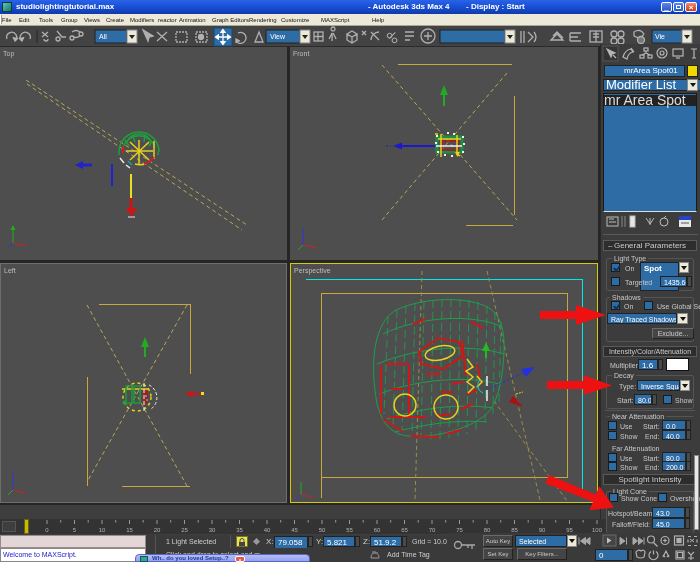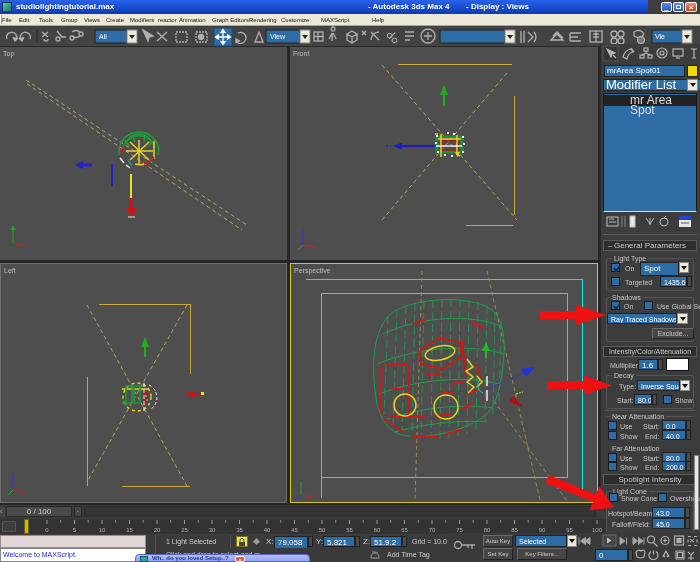--- a/index.html
+++ b/index.html
@@ -21,26 +21,26 @@
   .ddarrow::after { content:""; position:absolute; left:50%; top:50%; margin:-2px 0 0 -3px;
     border-left:3px solid transparent; border-right:3px solid transparent; border-top:4px solid #111; }
   .btn { background:#454545; border-top:1px solid #6a6a6a; border-left:1px solid #6a6a6a;
     border-right:1px solid #222; border-bottom:1px solid #222; color:#ccc; font-size:8px;
     text-align:center; }
 </style>
 </head>
 <body>
 <div id="stage">
 
-  <div class="abs" id="titlebar" style="left:0;top:0;width:648px;height:14px;
+  <div class="abs" id="titlebar" style="left:0;top:0;width:700px;height:14px;
     background:linear-gradient(180deg,#2a63e8 0%,#1b52d8 40%,#1345c2 75%,#0f3aa8 100%);">
     <div class="abs" style="left:2px;top:2px;width:10px;height:10px;background:linear-gradient(135deg,#59c8b8,#1a7868);border:1px solid #0b3b33;"></div>
     <div class="abs" style="left:16px;top:2px;font-size:8px;font-weight:bold;color:#fff;">studiolightingtutorial.max</div>
     <div class="abs" style="left:368px;top:2px;font-size:8px;font-weight:bold;color:#fff;">- Autodesk 3ds Max 4</div>
-    <div class="abs" style="left:466px;top:2px;font-size:8px;font-weight:bold;color:#fff;">- Display : Views</div>
+    <div class="abs" style="left:466px;top:2px;font-size:8px;font-weight:bold;color:#fff;">- Display : Start</div>
     <div class="abs" style="left:661px;top:2px;width:11px;height:10px;background:linear-gradient(180deg,#5a86ec,#2a56c8);border:1px solid #fff;border-radius:2px;color:#fff;font-size:8px;line-height:7px;text-align:center;">_</div>
     <div class="abs" style="left:673px;top:2px;width:11px;height:10px;background:linear-gradient(180deg,#5a86ec,#2a56c8);border:1px solid #fff;border-radius:2px;">
         <div class="abs" style="left:2px;top:2px;width:5px;height:4px;border:1px solid #fff;"></div>
       </div>
     <div class="abs" style="left:685px;top:2px;width:12px;height:10px;background:linear-gradient(180deg,#f09070,#cc3a1a);border:1px solid #fff;border-radius:2px;color:#fff;font-size:8px;line-height:9px;text-align:center;font-weight:bold;">×</div>
   </div>
 
   <div class="abs" id="menubar" style="left:0;top:14px;width:700px;height:12px;background:#ece9d8;border-bottom:1px solid #aca899;">
     <span class="abs" style="left:2px;top:3px;font-size:6px;color:#111;">File</span>
     <span class="abs" style="left:0;top:1px;width:2px;height:9px;border-left:1px solid #fff;border-right:1px solid #999;"></span>
@@ -401,27 +401,27 @@
         <circle cx="61" cy="9" r="2"></circle>
       </g>
       <g stroke="#ccc" fill="none">
         <rect x="72" y="5" width="10" height="7"></rect>
         <path d="M 75,14 h 4"></path>
       </g>
       <g stroke="#ccc" fill="none">
         <path d="M 90,5 h 6 m -3,0 v 9 m -2,0 h 4"></path>
       </g>
     </svg>
-    <div class="abs" style="left:3px;top:21px;width:81px;height:12px;background:#2e6ca5;border:1px solid #222;color:#fff;font-size:8px;line-height:10px;padding-left:2px;">mrArea Spot01</div>
+    <div class="abs" style="left:3px;top:21px;width:81px;height:12px;background:#2e6ca5;border:1px solid #222;color:#fff;font-size:8px;line-height:10px;padding-left:19px;">mrArea Spot01</div>
     <div class="abs" style="left:86px;top:21px;width:11px;height:12px;background:#f0d800;border:1px solid #222;"></div>
     <div class="abs" style="left:2px;top:35px;width:108px;height:12px;background:#2e6ca5;border:1px solid #222;color:#fff;font-size:13px;line-height:10px;padding-left:2px;">Modifier List</div>
     <div class="abs ddarrow" style="left:86px;top:35px;width:11px;height:12px;"></div>
 
     <div class="abs" style="left:2px;top:49px;width:94px;height:119px;background:#2e6ca5;border:1px solid #1a1a1a;border-bottom:1px solid #ddd;">
-      <div class="abs" style="left:0;top:1px;width:92px;height:11px;background:#222;color:#ddd;font-size:12px;line-height:10px;padding-left:26px;">mr Area Spot</div>
+      <div class="abs" style="left:0;top:1px;width:92px;height:11px;background:#222;color:#ddd;font-size:14px;line-height:10px;">mr Area Spot</div>
     </div>
 
     <svg class="abs" style="left:0;top:170px;" width="99" height="17" viewBox="0 0 99 17">
       <g stroke="#bbb" fill="none">
         <rect x="6" y="3" width="11" height="9"></rect>
         <path d="M 8,5 h 5 m -5,3 h 7"></path>
         <path d="M 21,2 v 11 m 3,-11 v 11" stroke="#888"></path>
         <rect x="29" y="2" width="5" height="11" fill="#e8e8e8"></rect>
         <path d="M 45,4 l 4,6 l 4,-6 m -4,0 v 7"></path>
         <circle cx="63" cy="8" r="4"></circle>
@@ -435,21 +435,21 @@
     <div class="abs rollhdr" style="left:2px;top:196px;width:94px;height:11px;">General Parameters<span class="abs" style="left:4px;top:0;">–</span></div>
 
     <div class="abs grp" style="left:5px;top:214px;width:88px;height:33px;"></div>
     <div class="abs t7" style="left:11px;top:210px;background:#3c3c3c;padding:0 2px;">Light Type</div>
     <div class="abs cb" style="left:10px;top:219px;">
         <svg width="9" height="9">
           <path d="M2,4 l2,3 l4,-5" stroke="#10304a" stroke-width="2" fill="none"></path>
         </svg>
       </div>
     <div class="abs t7" style="left:24px;top:220px;">On</div>
-    <div class="abs bluefield" style="left:39px;top:218px;width:39px;height:14px;">Spot</div>
+    <div class="abs bluefield" style="left:39px;top:218px;width:39px;height:29px;font-weight:bold;">Spot</div>
     <div class="abs ddarrow" style="left:78px;top:218px;width:10px;height:11px;"></div>
     <div class="abs cb" style="left:10px;top:233px;"></div>
     <div class="abs t7" style="left:24px;top:234px;">Targeted</div>
     <div class="abs bluefield" style="left:59px;top:232px;width:27px;height:11px;font-size:7px;">1435.602</div>
     <div class="abs spin" style="left:86px;top:232px;height:11px;"></div>
 
     <div class="abs grp" style="left:5px;top:253px;width:88px;height:45px;"></div>
     <div class="abs t7" style="left:9px;top:249px;background:#3c3c3c;padding:0 2px;">Shadows</div>
     <div class="abs cb" style="left:10px;top:257px;">
         <svg width="9" height="9">
@@ -514,26 +514,20 @@
     <div class="abs t7" style="left:69px;top:450px;">Overshoot</div>
     <div class="abs t7" style="left:7px;top:465px;">Hotspot/Beam:</div>
     <div class="abs bluefield" style="left:51px;top:463px;width:33px;height:11px;font-size:7px;">43.0</div>
     <div class="abs spin" style="left:84px;top:463px;height:11px;"></div>
     <div class="abs t7" style="left:11px;top:476px;">Falloff/Field:</div>
     <div class="abs bluefield" style="left:51px;top:474px;width:33px;height:11px;font-size:7px;">45.0</div>
     <div class="abs spin" style="left:84px;top:474px;height:11px;"></div>
     <div class="abs" style="left:93px;top:411px;width:5px;height:75px;background:#e8e8e8;border:1px solid #888;"></div>
   </div>
 
-  <div class="abs" id="timeslider" style="left:0;top:505px;width:601px;height:14px;background:#3a3a3a;">
-    <div class="abs" style="left:0;top:2px;width:5px;height:10px;background:#444;color:#bbb;font-size:7px;line-height:10px;">‹</div>
-    <div class="abs" style="left:6px;top:1px;width:66px;height:11px;background:#4a4a4a;border:1px solid #2a2a2a;color:#ccc;font-size:8px;line-height:10px;text-align:center;">0 / 100</div>
-    <div class="abs" style="left:74px;top:1px;width:8px;height:11px;background:#444;border:1px solid #2a2a2a;color:#bbb;font-size:7px;line-height:9px;text-align:center;">·</div>
-    <div class="abs" style="left:84px;top:1px;width:512px;height:11px;background:#343434;border:1px solid #2e2e2e;"></div>
-  </div>
 
   <div class="abs" id="trackbar" style="left:0;top:519px;width:606px;height:15px;background:#333;">
     <div class="abs" style="left:2px;top:2px;width:14px;height:11px;background:#3e3e3e;border:1px solid #555;"></div>
     <div class="abs" style="left:24px;top:0;width:5px;height:15px;background:#c8b80a;border:1px solid #6a6208;"></div>
     <svg id="ruler" class="abs" style="left:0;top:0;" width="606" height="15" viewBox="0 0 606 15">
       <g stroke="#9a9a9a" stroke-width="1">
         <line x1="47" y1="1" x2="47" y2="5"></line>
           <line x1="74.5" y1="1" x2="74.5" y2="5"></line>
         <line x1="102" y1="1" x2="102" y2="5"></line>
           <line x1="129.5" y1="1" x2="129.5" y2="5"></line>

